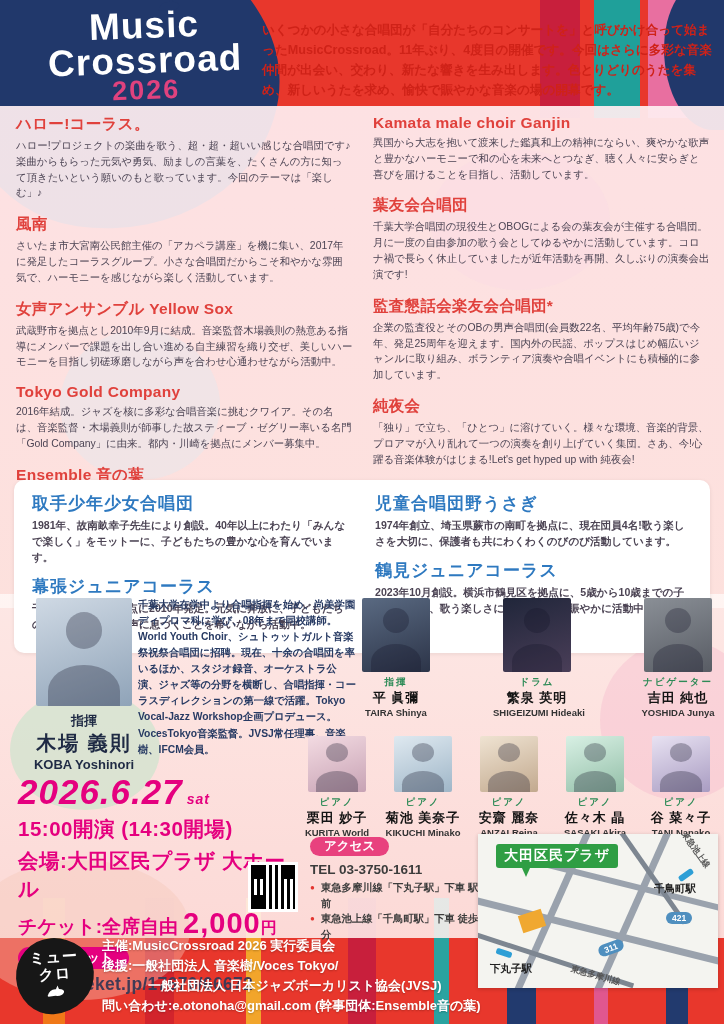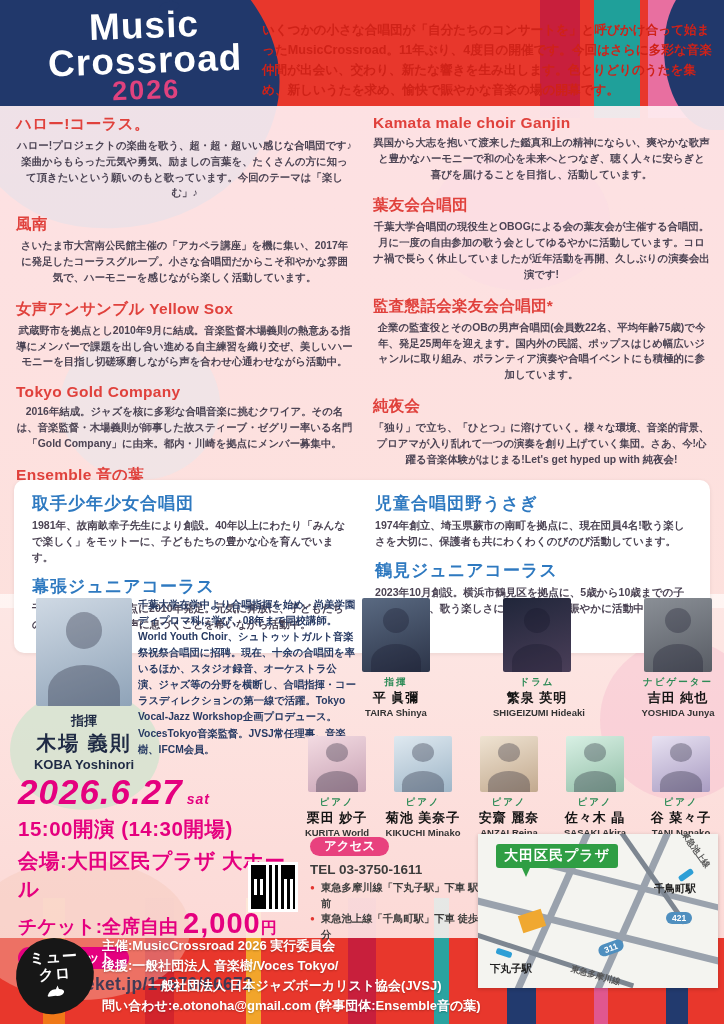--- a/index.html
+++ b/index.html
@@ -36,21 +36,21 @@
   .logo .l1,.logo .l2{font-size:37px;font-weight:800;letter-spacing:1px;}
   .logo .yr{font-size:27px;font-weight:800;color:#e0427e;letter-spacing:2px;}
   .logo-bird{position:absolute;left:128px;top:-12px;width:26px;height:18px;}
   .intro{position:absolute;left:262px;top:20px;width:452px;margin:0;
          font-size:12.6px;font-weight:700;color:#cf2218;line-height:1.6;}
   
   .choirs{position:absolute;left:16px;top:114px;width:694px;display:flex;gap:20px;}
   .ccol{width:337px;}
   .choir{margin-bottom:13px;}
   .choir h3{margin:0 0 3px;font-size:15.5px;font-weight:800;color:#e0413c;letter-spacing:.3px;}
-  .choir p{margin:0;font-size:10.4px;font-weight:700;color:#4c4454;line-height:1.52;text-align:center;}
+  .choir p{margin:0;font-size:10.4px;font-weight:400;color:#4c4454;line-height:1.52;}
   
   .kidsbox{position:absolute;left:14px;top:480px;width:660px;padding:12px 18px;background:#fff;
            border-radius:10px;display:flex;gap:26px;box-shadow:0 1px 4px rgba(0,0,0,.08);}
   .kcol{width:50%;}
   .kid{margin-bottom:9px;}
   .kid h3{margin:0 0 3px;font-size:17px;font-weight:800;color:#2e79c0;letter-spacing:1px;}
   .kid p{margin:0;font-size:10.6px;font-weight:600;color:#4c4454;line-height:1.5;}
   
   .photo{position:relative;overflow:hidden;border-radius:2px;}
   .photo::before{content:"";position:absolute;width:38%;height:34%;left:31%;top:13%;

